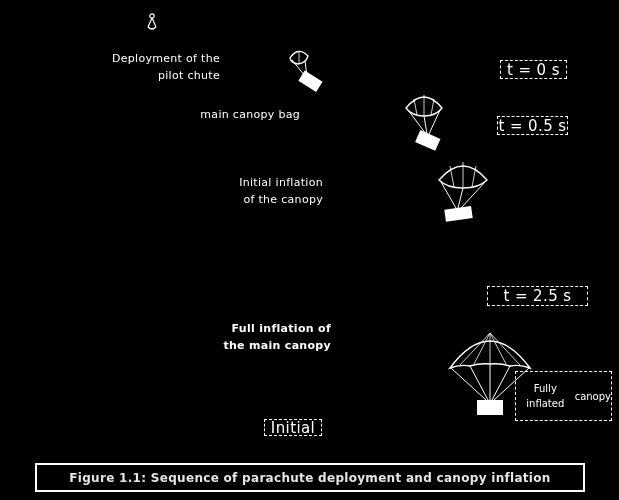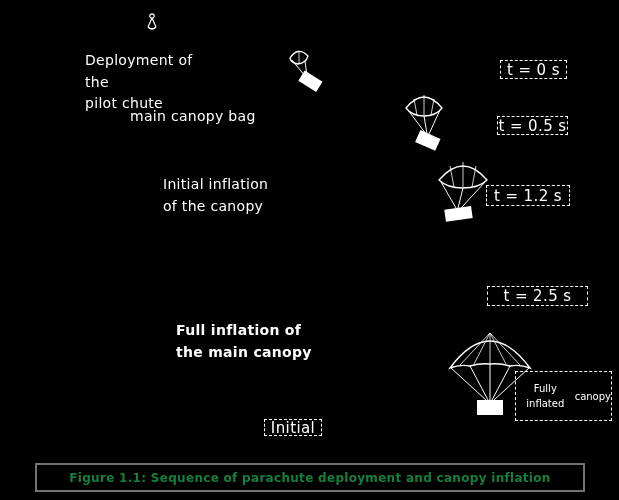--- a/index.html
+++ b/index.html
@@ -12,23 +12,23 @@
     position: relative;
     width: 619px;
     height: 500px;
     background: #000000;
     overflow: hidden;
   }
   .abs { position: absolute; }
   .stage-label {
     position: absolute;
     color: #ffffff;
-    font-size: 14px;
+    font-size: 11px;
     line-height: 1.55;
-    text-align: left;
+    text-align: right;
     letter-spacing: 0.3px;
   }
   .time-box {
     position: absolute;
     border: 1px dashed #ffffff;
     color: #ffffff;
     font-size: 15px;
     display: flex;
     align-items: center;
     justify-content: center;
@@ -47,22 +47,22 @@
     justify-content: center;
     text-align: center;
     box-sizing: border-box;
   }
   .caption-box {
     position: absolute;
     left: 35px;
     top: 463px;
     width: 550px;
     height: 29px;
-    border: 2px solid #737373;
-    color: #15803d;
+    border: 2px solid #ffffff;
+    color: #e5e5e5;
     font-size: 12px;
     font-weight: bold;
     display: flex;
     align-items: center;
     justify-content: center;
     text-align: center;
     box-sizing: border-box;
     letter-spacing: 0.3px;
   }
   svg { display: block; }
@@ -122,21 +122,20 @@
       <path d="M7,20 Q31,-8 55,20 Q47,28 31,28 Q15,28 7,20 Z" fill="#000000" stroke="#ffffff" stroke-width="1.3"></path>
       <line x1="31" y1="2" x2="31" y2="27" stroke="#ffffff" stroke-width="0.8"></line>
       <line x1="18" y1="6" x2="22" y2="27" stroke="#ffffff" stroke-width="0.8"></line>
       <line x1="44" y1="6" x2="40" y2="27" stroke="#ffffff" stroke-width="0.8"></line>
       <line x1="9" y1="22" x2="24" y2="48" stroke="#ffffff" stroke-width="1"></line>
       <line x1="31" y1="28" x2="26" y2="48" stroke="#ffffff" stroke-width="1"></line>
       <line x1="53" y1="22" x2="29" y2="48" stroke="#ffffff" stroke-width="1"></line>
       <rect x="13" y="48" width="27" height="12" fill="#ffffff" transform="rotate(-8 26 54)"></rect>
     </svg>
   </div>
-  <div class="time-box" style="left:486px; top:185px; width:84px; height:21px;">t = 1.2 s</div>
 
   <div class="time-box" style="left:487px; top:286px; width:101px; height:20px;">t = 2.5 s</div>
 
   <div class="stage-label" style="left:176px; top:320px; width:155px;font-weight:bold;">
     <div>Full inflation of</div>
     <div>the main canopy</div>
   </div>
   <div class="abs" style="left:444px; top:330px;">
     <svg width="92" height="94" viewBox="0 0 92 94">
       <path d="M6,38 Q46,-16 86,38 Q76,34 66,36 Q56,33 46,34 Q36,33 26,36 Q16,34 6,38 Z" fill="#000000" stroke="#ffffff" stroke-width="1.4"></path>

